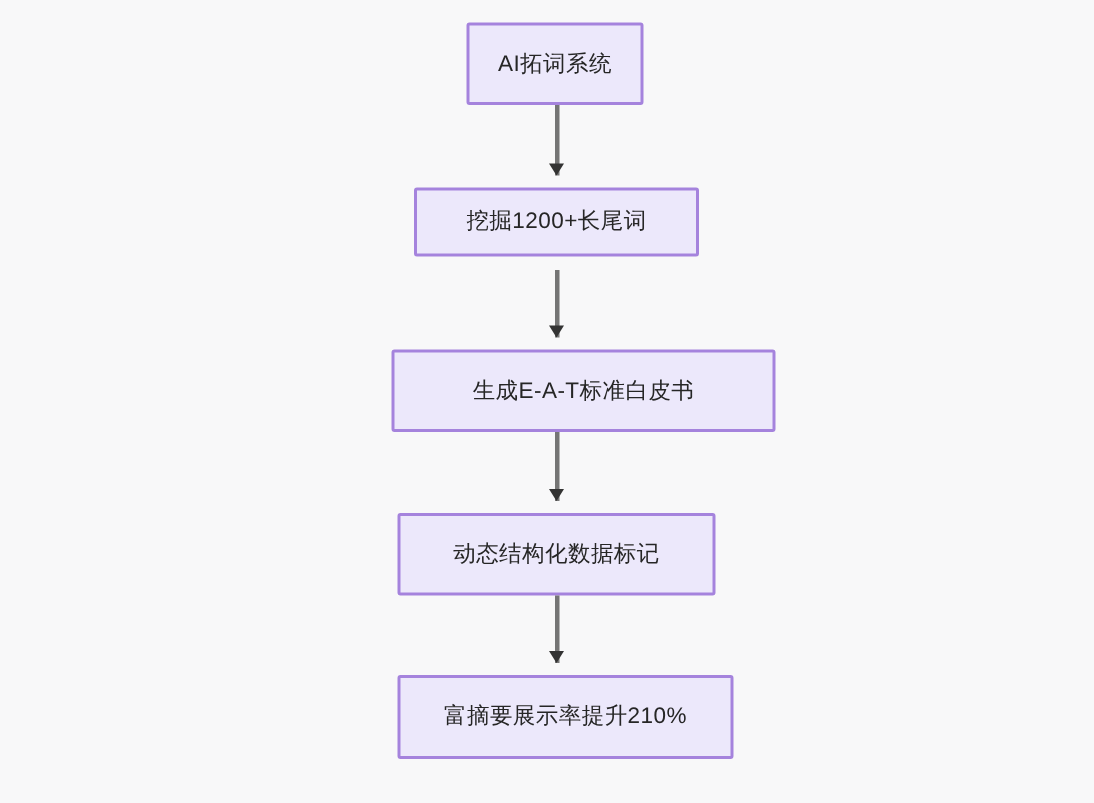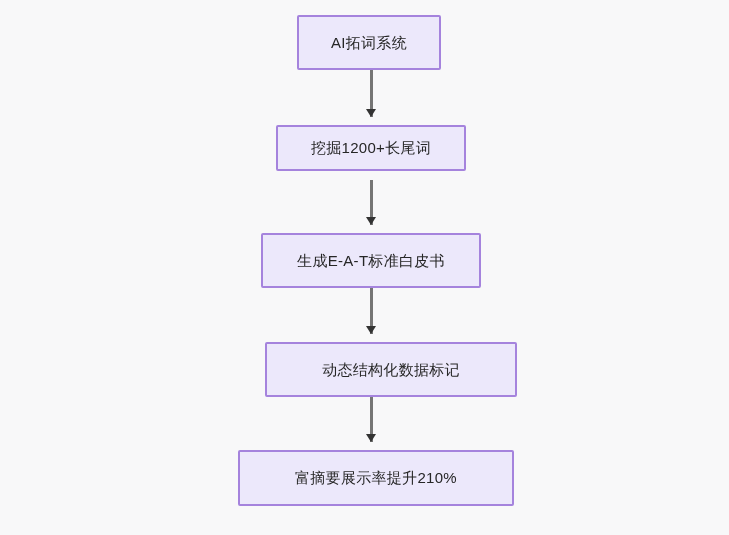--- a/index.html
+++ b/index.html
@@ -53,53 +53,53 @@
     border-left: 5px solid transparent;
     border-right: 5px solid transparent;
     border-top: 8px solid #333333;
   }
 </style>
 </head>
 <body>
 
 <div id="flow-canvas">
 
-  <div class="node" style="left:297px; top:15px; width:144px; height:55px;">
+  <div class="node" style="left:311px; top:15px; width:118px; height:55px;">
     <span>AI拓词系统</span>
   </div>
 
   <div class="connector" style="left:371px; top:70px;">
     <div class="shaft" style="height:47px;"></div>
     <div class="head" style="top:39px;"></div>
   </div>
 
   <div class="node" style="left:276px; top:125px; width:190px; height:46px;">
     <span>挖掘1200+长尾词</span>
   </div>
 
   <div class="connector" style="left:371px; top:180px;">
     <div class="shaft" style="height:45px;"></div>
     <div class="head" style="top:37px;"></div>
   </div>
 
-  <div class="node" style="left:261px; top:233px; width:220px; height:55px;">
+  <div class="node" style="left:261px; top:233px; width:256px; height:55px;">
     <span>生成E-A-T标准白皮书</span>
   </div>
 
   <div class="connector" style="left:371px; top:288px;">
     <div class="shaft" style="height:46px;"></div>
     <div class="head" style="top:38px;"></div>
   </div>
 
-  <div class="node" style="left:265px; top:342px; width:252px; height:55px;">
+  <div class="node" style="left:265px; top:342px; width:212px; height:55px;">
     <span>动态结构化数据标记</span>
   </div>
 
   <div class="connector" style="left:371px; top:397px;">
     <div class="shaft" style="height:45px;"></div>
     <div class="head" style="top:37px;"></div>
   </div>
 
-  <div class="node" style="left:238px; top:450px; width:276px; height:56px;">
+  <div class="node" style="left:265px; top:450px; width:224px; height:56px;">
     <span>富摘要展示率提升210%</span>
   </div>
 
 </div>
 
 </body></html>

